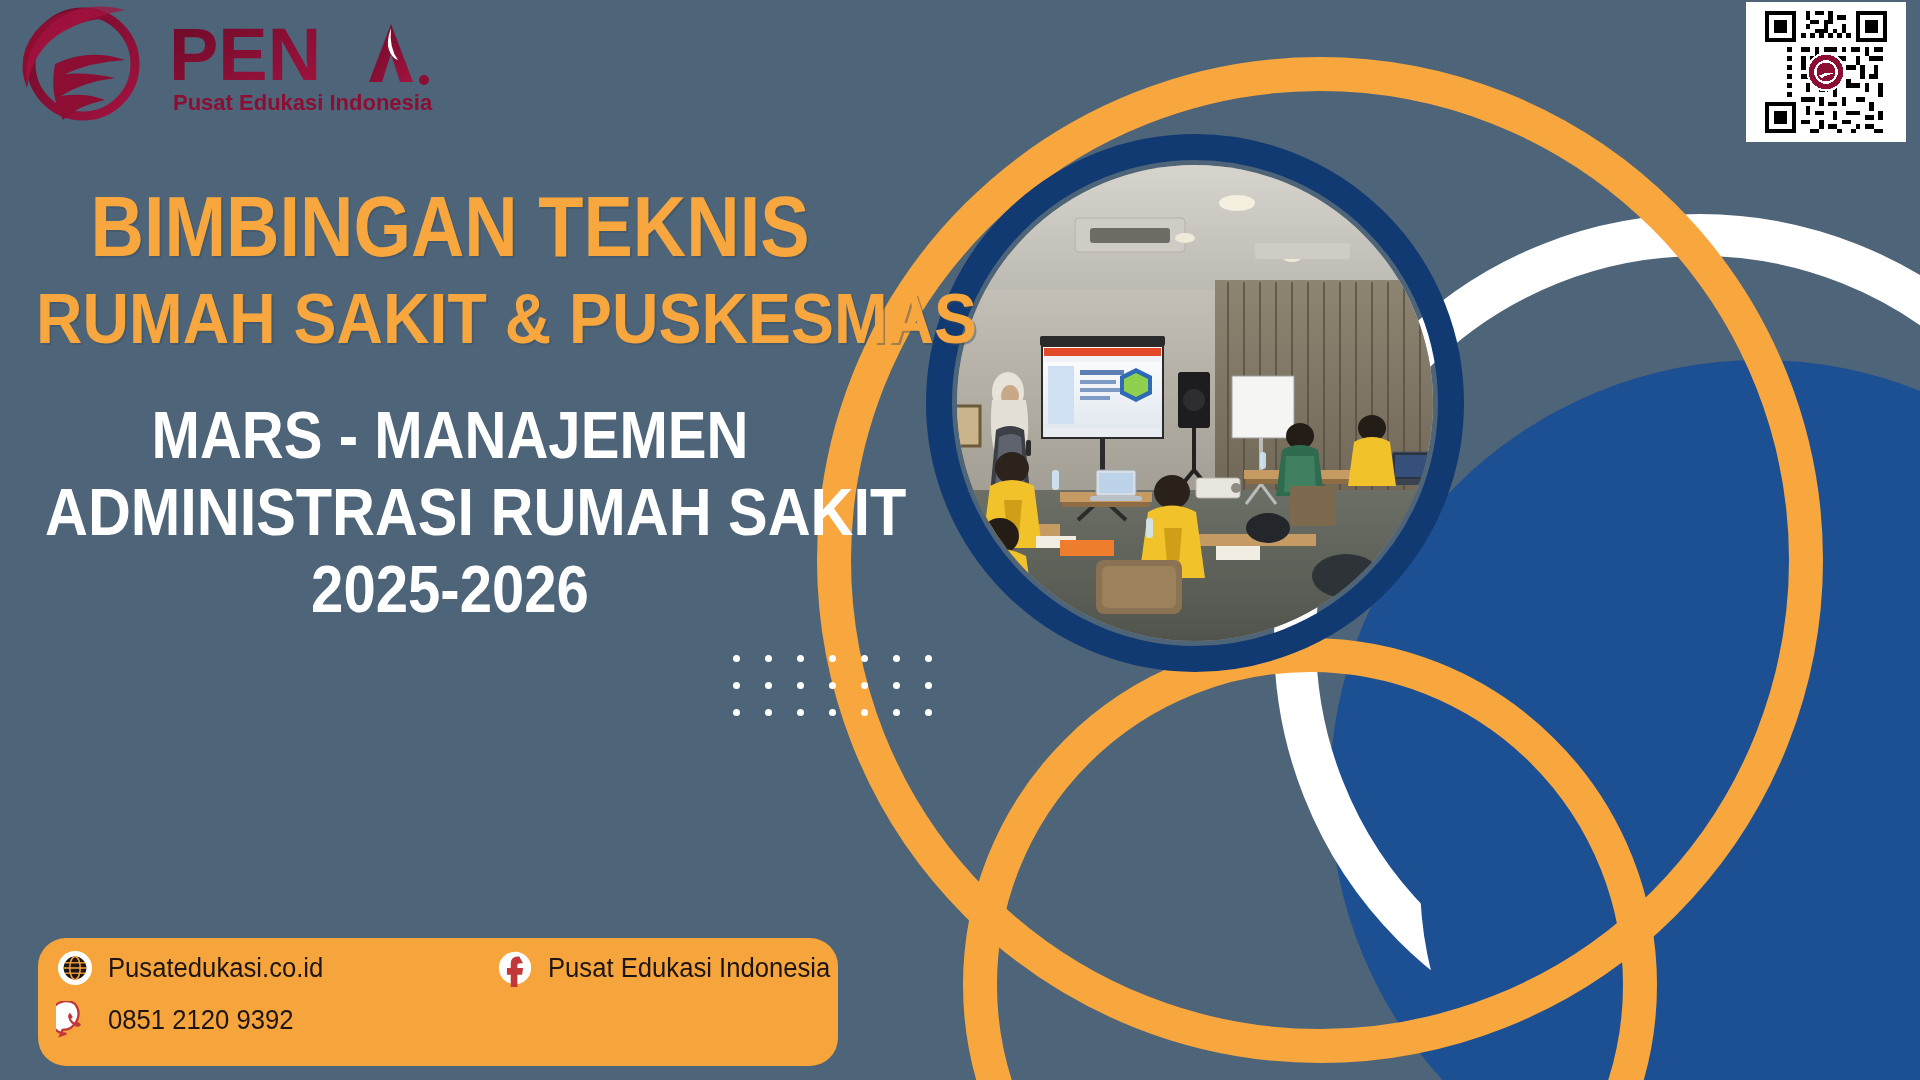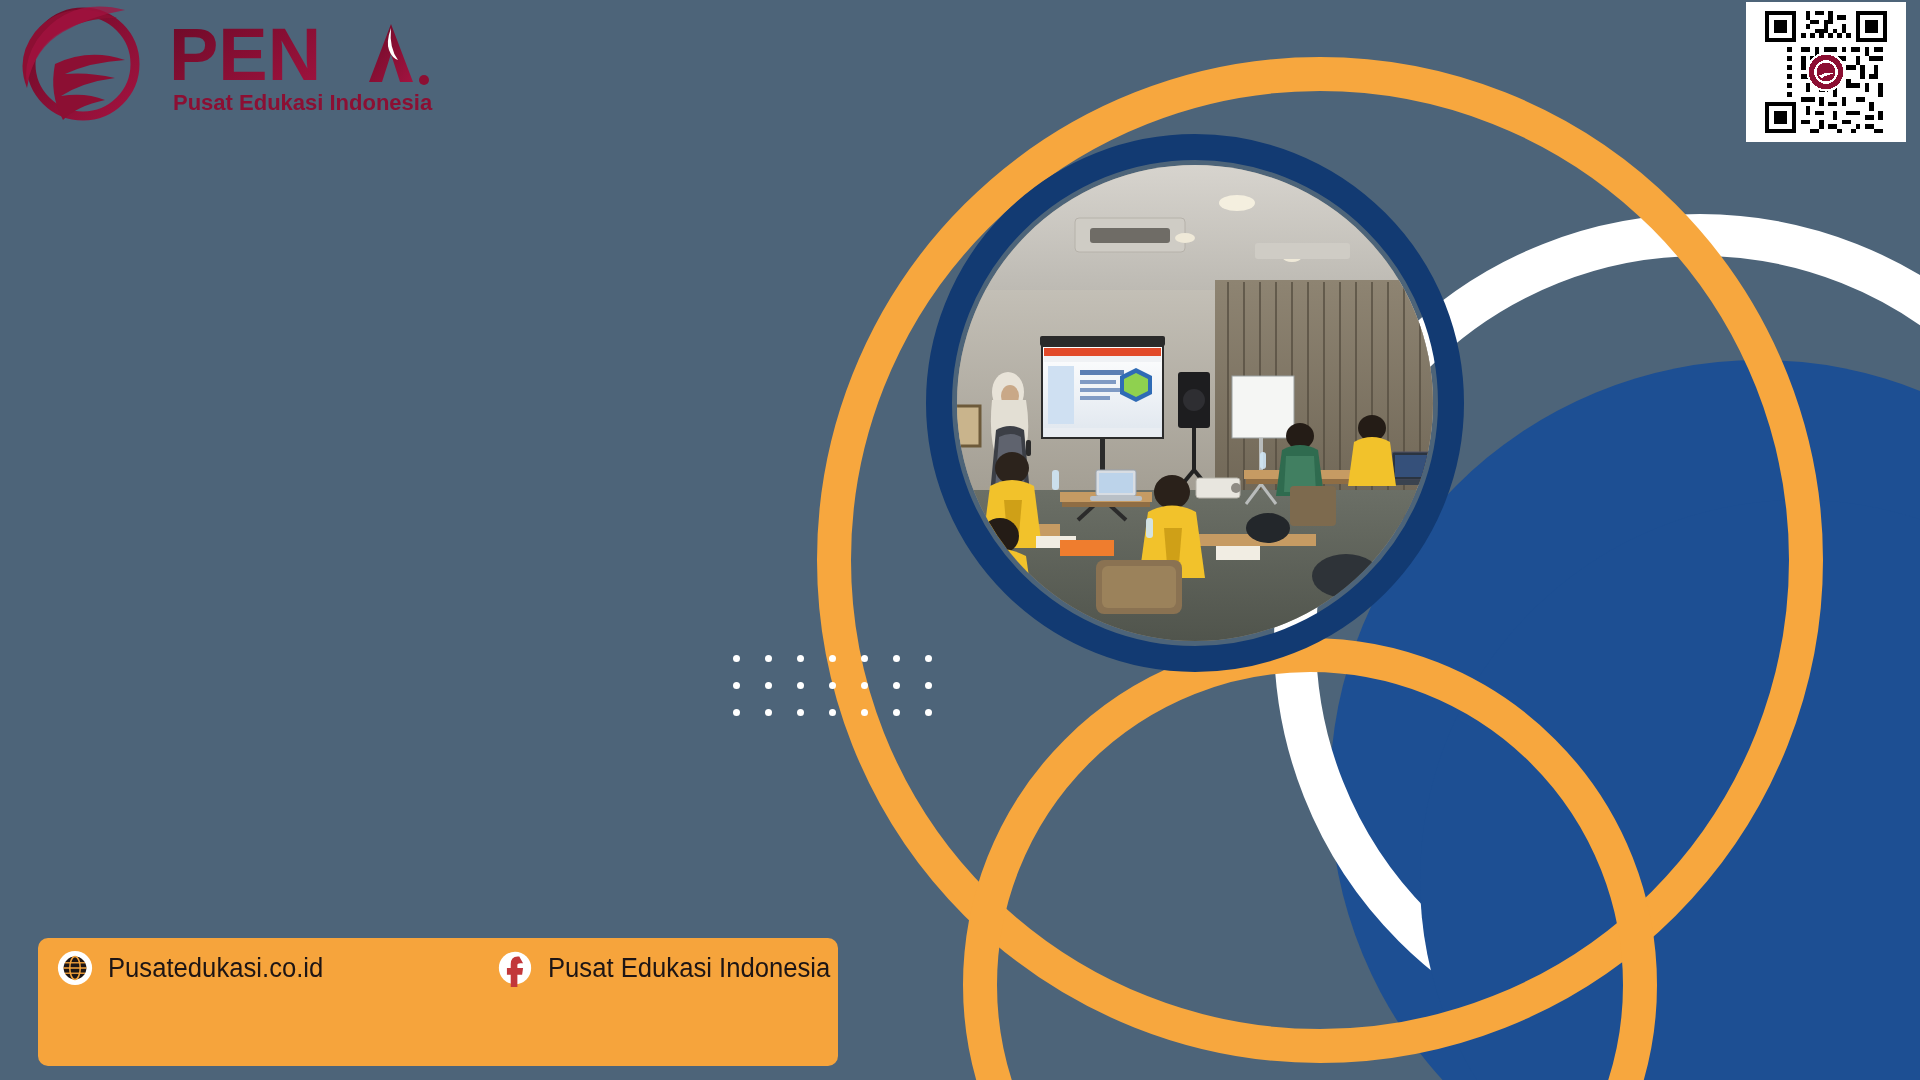--- a/index.html
+++ b/index.html
@@ -69,21 +69,21 @@
     display:grid;grid-template-columns:repeat(7,32px);
     grid-template-rows:repeat(3,27px);
   }
   .dot{width:7px;height:7px;border-radius:50%;background:#ffffff;}
 
   
   .contact-bar{
     position:absolute;left:38px;top:938px;
     width:800px;height:128px;
     background:#f6a43c;
-    border-radius:10px;
+    border-radius:28px;
     display:grid;
     grid-template-columns:440px 360px;
     grid-template-rows:1fr 1fr;
     align-items:center;
     box-sizing:border-box;
     padding:4px 0 20px 18px;
   }
   .contact-item{display:flex;align-items:center;gap:14px;}
   .ci-icon{width:38px;height:38px;flex:0 0 38px;display:block;}
   .ci-text{
@@ -405,20 +405,27 @@
       </g>
 
       <circle cx="14.5" cy="14.5" r="4.3" fill="#fff"></circle>
       <circle cx="14.5" cy="14.5" r="3.8" fill="#8c0f33"></circle>
       <circle cx="14.5" cy="14.5" r="2.6" fill="#fff"></circle>
       <circle cx="14.5" cy="14.5" r="2.1" fill="#8c0f33"></circle>
       <path d="M13 15.3 q1.8 -1.1 3.3 -.4 q-1.7 .2 -2.7 .9 z" fill="#fff"></path>
     </svg>
   </div>
 
+  <div class="headlines">
+    <div class="h-line h1">BIMBINGAN TEKNIS</div>
+    <div class="h-line h2">RUMAH SAKIT &amp; PUSKESMAS</div>
+    <div class="h-line h3">MARS - MANAJEMEN</div>
+    <div class="h-line h4">ADMINISTRASI RUMAH SAKIT</div>
+    <div class="h-line h5">2025-2026</div>
+  </div>
 
   <div class="dot-grid" id="dotGrid" style="grid-template-columns: repeat(7, 32px); grid-template-rows: repeat(3, 27px);">
       <div class="dot"></div>
       <div class="dot"></div>
       <div class="dot"></div>
       <div class="dot"></div>
       <div class="dot"></div>
       <div class="dot"></div>
       <div class="dot"></div>
       <div class="dot"></div>
@@ -453,16 +460,23 @@
 
     <div class="contact-item">
       <svg class="ci-icon" viewBox="0 0 40 40">
         <circle cx="20" cy="20" r="17" fill="#ffffff"></circle>
         <path d="M24.5 8 q-9 -1 -9 8 l0 4 l-4 0 l0 7 l4 0 l0 13 l7 0 l0 -13 l5 0 l1 -7 l-6 0 l0 -3 q0 -2 3 -2 l3 0 z" fill="#c2373a"></path>
       </svg>
       <span class="ci-text">Pusat Edukasi Indonesia</span>
     </div>
 
 
+    <div class="contact-item">
+      <svg class="ci-icon" viewBox="0 0 40 40">
+        <path d="M20 3 a17 17 0 1 0 -9.2 31.3 L4.5 36.5 l2.4 -6.1 A17 17 0 0 0 20 3 z" fill="#ffffff" stroke="#c2373a" stroke-width="2.4"></path>
+        <path d="M14.5 12.5 q-2.5 2 -1.4 5.4 q1.8 5.8 7.4 8.6 q3.4 1.6 5.2 -.6 q1 -1.2 -.2 -2.1 l-2.6 -1.8 q-1 -.6 -1.8 .4 l-.9 1.1 q-3.1 -1.6 -4.6 -4.7 l1.2 -.9 q1 -.8 .4 -1.8 l-1.7 -2.6 q-.8 -1.2 -2 -1 z" fill="#c2373a"></path>
+      </svg>
+      <span class="ci-text">0851 2120 9392</span>
+    </div>
 
   </div>
 
 </div>
 
 </body></html>

